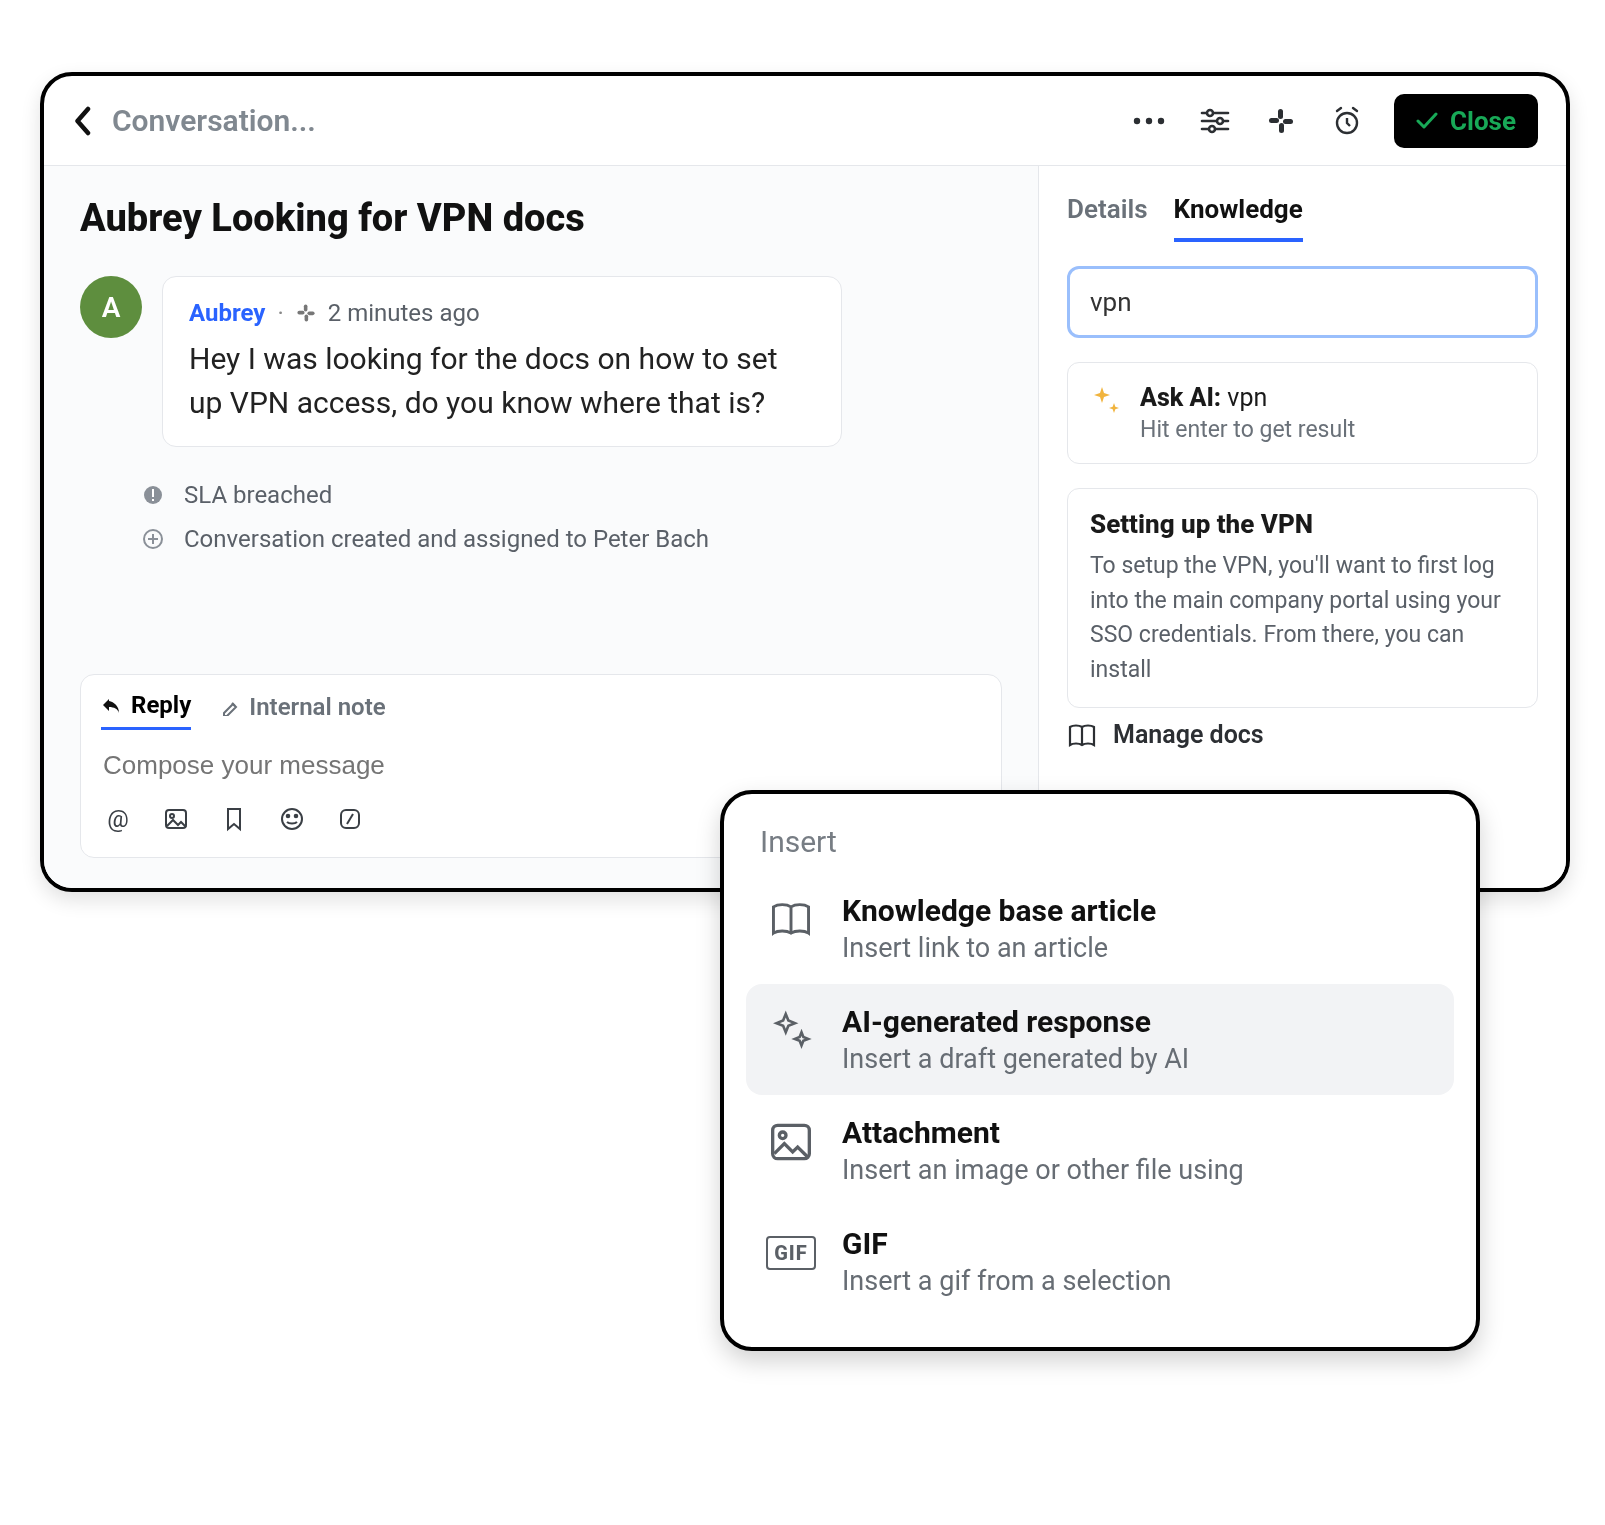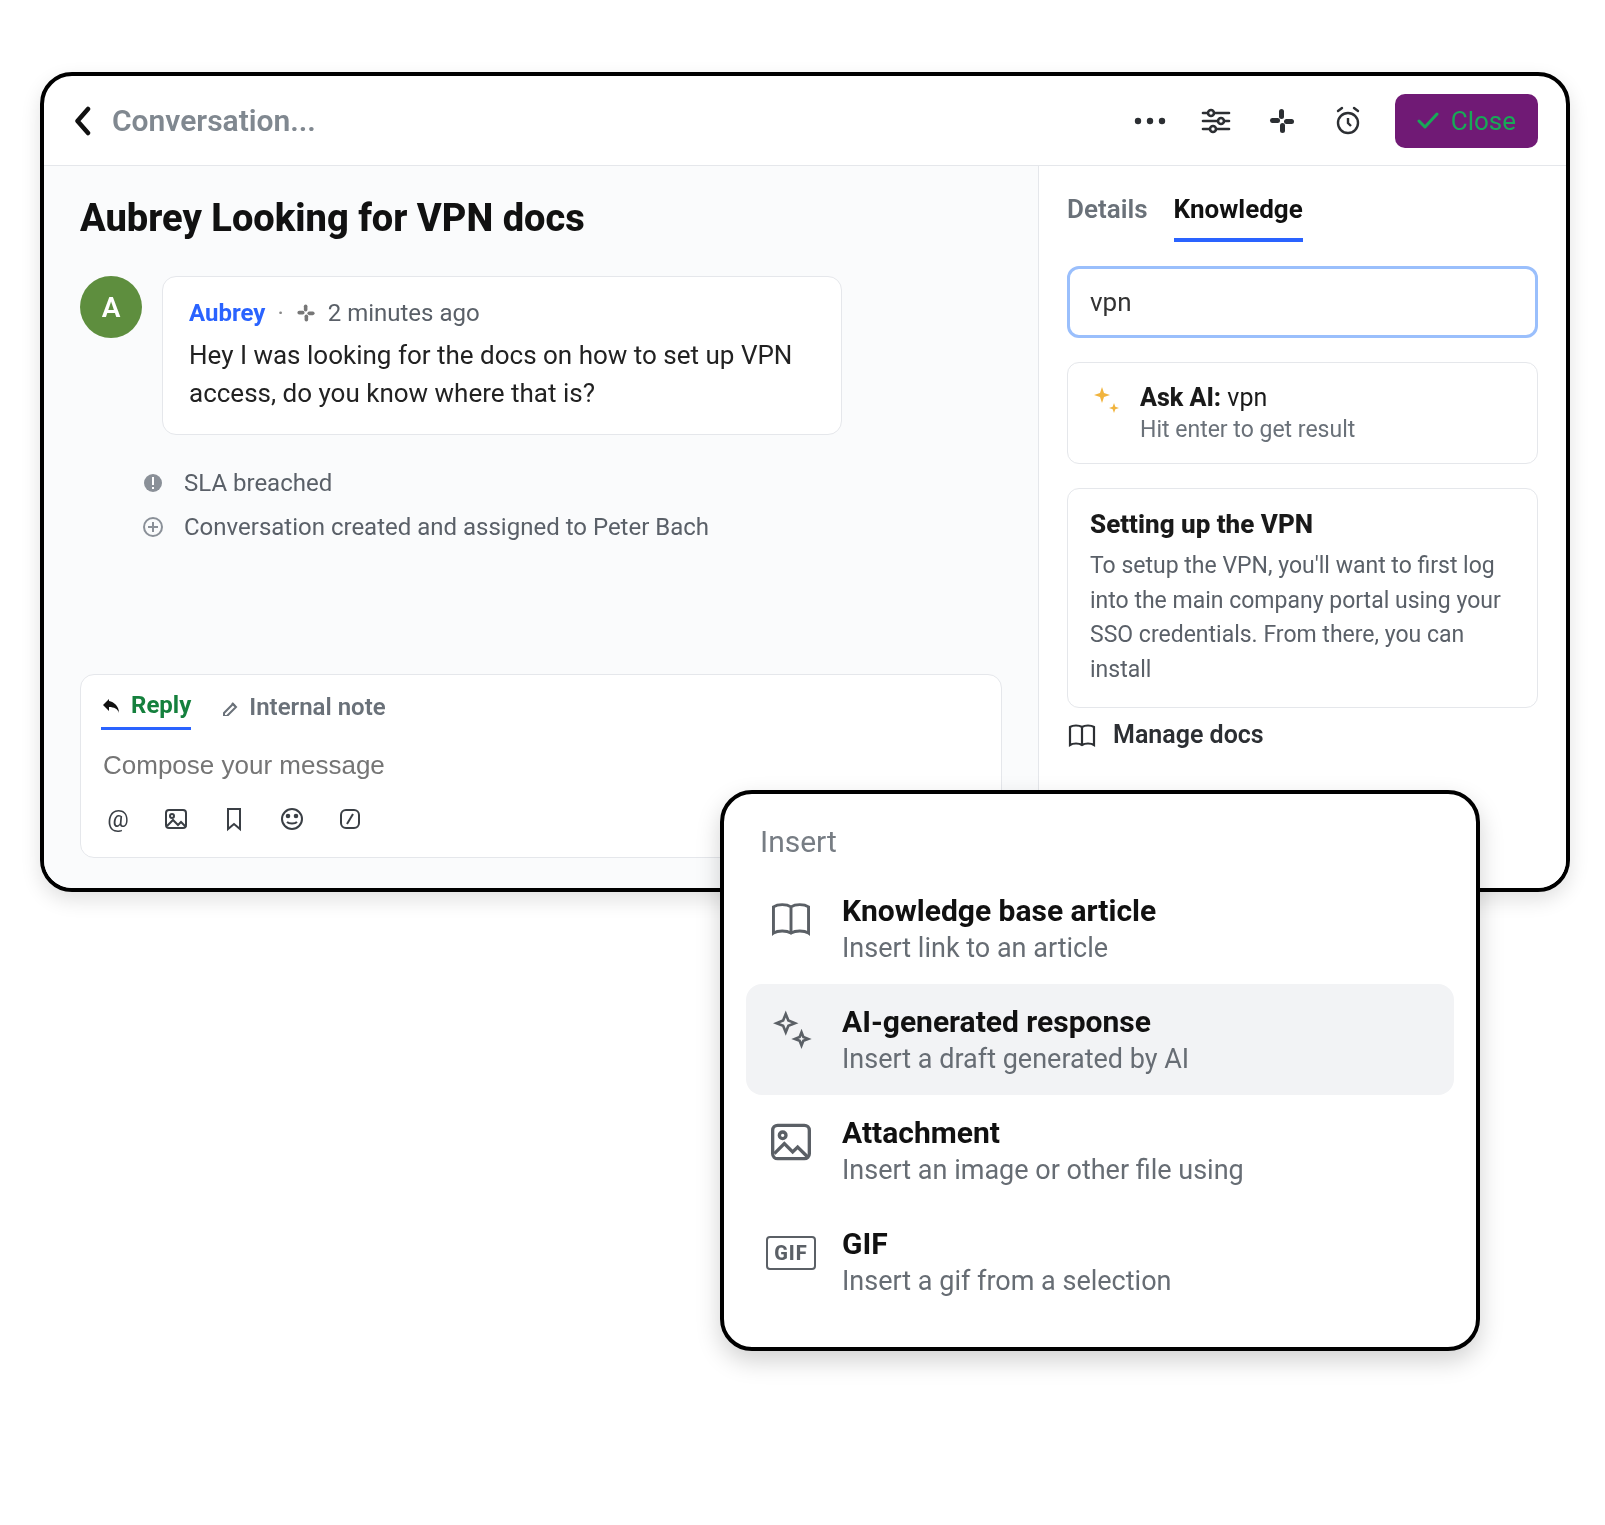--- a/index.html
+++ b/index.html
@@ -39,22 +39,22 @@
     font-size: 30px;
     font-weight: 600;
     color: #808890;
     flex: 0 0 auto;
     margin-right: 16px;
   }
   .toolbar-icons { display:flex; align-items:center; gap:28px; margin-left:auto; }
   .icon-btn { cursor:pointer; display:flex; align-items:center; justify-content:center; width:38px; height:38px; color:#2c2f33; }
   .close-btn {
     display:flex; align-items:center; gap:12px;
-    background:#701a75; border-radius:10px; padding:12px 22px;
-    font-size:26px; font-weight:400; color:#18a957; cursor:pointer;
+    background:#000000; border-radius:10px; padding:12px 22px;
+    font-size:26px; font-weight:700; color:#18a957; cursor:pointer;
   }
   .close-btn .check { color:#18a957; font-size:24px; }
 
   .content-split { display:flex; height:calc(100% - 90px); }
   .left-pane { flex:1 1 auto; background:#fafbfc; padding:30px 36px; position:relative; overflow:hidden; }
   .right-pane { width:528px; border-left:1px solid #e5e7eb; background:#fff; padding:0 0 24px 0; display:flex; flex-direction:column; }
 
   .convo-title { font-size:38px; font-weight:800; margin-bottom:36px; color:#111; }
 
   .msg-row { display:flex; gap:20px; align-items:flex-start; margin-bottom:26px; }
@@ -65,32 +65,32 @@
   }
   .msg-card {
     background:#fff; border:1px solid #e5e7eb; border-radius:14px;
     padding:22px 26px; max-width:680px;
   }
   .msg-meta { display:flex; align-items:center; gap:12px; margin-bottom:10px; font-size:24px; }
   .msg-author { color:#2a63ff; font-weight:700; }
   .meta-dot { color:#888; }
   .meta-slack { color:#444; }
   .msg-time { color:#5a6068; }
-  .msg-body { font-size:26px; line-height:1.45; color:#222; }
+  .msg-body { font-size:30px; line-height:1.45; color:#222; }
 
   .sys-line { display:flex; align-items:center; gap:18px; font-size:24px; color:#5a6068; padding:8px 0 8px 60px; }
   .sys-icon { width:26px; height:26px; display:flex; align-items:center; justify-content:center; color:#8a9098; }
 
   .composer {
     position:absolute; left:36px; right:36px; bottom:30px;
     background:#fff; border:1px solid #e5e7eb; border-radius:14px;
     padding:16px 20px 14px 20px;
   }
   .composer-tabs { display:flex; gap:30px; margin-bottom:12px; }
-  .composer-tab { display:flex; align-items:center; gap:10px; font-size:24px; font-weight:700; color:#15803d; cursor:pointer; padding-bottom:8px; }
+  .composer-tab { display:flex; align-items:center; gap:10px; font-size:24px; font-weight:700; color:#000000; cursor:pointer; padding-bottom:8px; }
   .composer-tab.inactive { color:#6a7179; font-weight:600; }
   .composer-tab.active { border-bottom:3px solid #2a63ff; }
   .composer-input {
     width:100%; border:0; outline:0; font-size:26px; color:#9aa2ab; padding:8px 2px 14px 2px; background:transparent;
   }
   .composer-bottom { display:flex; align-items:center; justify-content:space-between; }
   .composer-icons { display:flex; gap:24px; align-items:center; }
   .composer-iconbtn { width:34px; height:34px; display:flex; align-items:center; justify-content:center; color:#3a3f45; cursor:pointer; font-size:24px; }
   .send-btn {
     display:flex; align-items:center; gap:10px; background:#f2f4f6; border-radius:10px;

